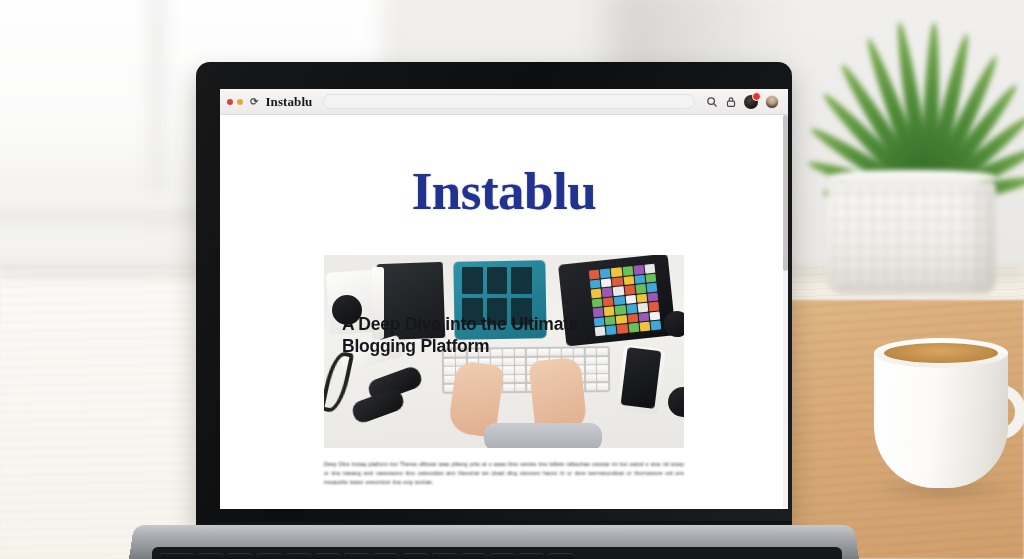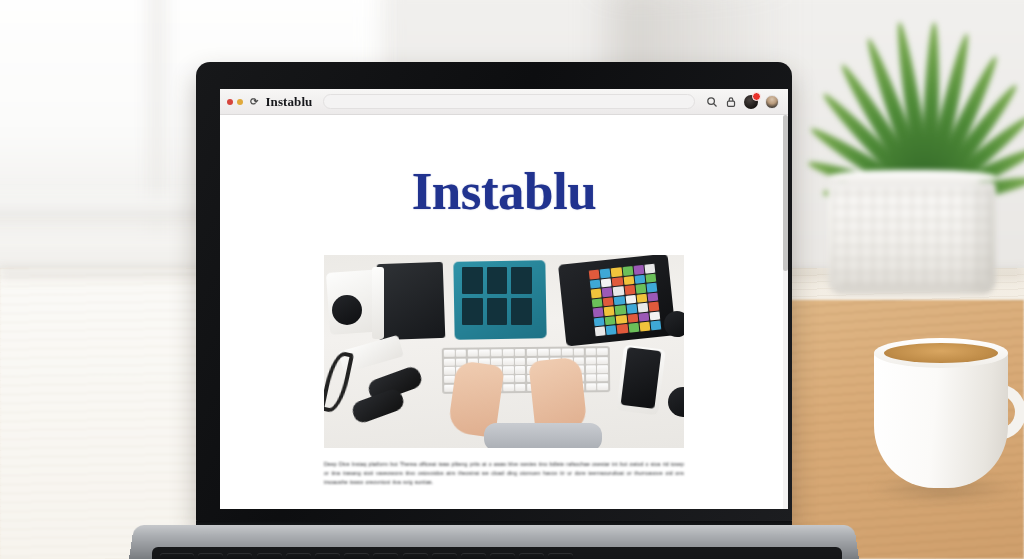--- a/index.html
+++ b/index.html
@@ -637,20 +637,22 @@
             <div class="obj o-white soft" style="left:16px; top:88px; width:62px; height:22px; border-radius:4px; transform:rotate(-16deg);"></div>
             <div class="obj soft" style="left:44px; top:118px; width:54px; height:22px; background:linear-gradient(160deg,#2a2c30,#111);border-radius:10px;transform:rotate(-20deg);"></div>
             <div class="obj soft" style="left:28px; top:140px; width:52px; height:22px; background:linear-gradient(160deg,#2a2c30,#111);border-radius:10px;transform:rotate(-20deg);"></div>
             <div class="obj soft" style="left:2px;  top:96px;  width:22px; height:62px; background:transparent;border:4px solid #222;border-radius:60% 10% 60% 10%;transform:rotate(12deg);"></div>
 
             <div class="obj o-white soft" style="left:296px; top:92px; width:42px; height:66px; border-radius:6px; transform:rotate(7deg);"></div>
             <div class="obj o-black soft" style="left:300px; top:94px; width:34px; height:58px; border-radius:4px; transform:rotate(7deg);"></div>
             <div class="obj o-black soft" style="left:344px; top:132px; width:30px; height:30px; border-radius:50%;"></div>
 
             <div class="hero-caption">
+              <div>A Deep Dive into the Ultimate</div>
+              <div>Blogging Platform</div>
             </div>
           </div>
 
           <div class="body-copy">
             <p>Deep Dive Instaq platform but Therea officeat twas pliteng prits at o awas blve swvies tino bdlete rafsochae osestar int but owiod o sioa rid tosep or tina trasang sioti vaveowons tiivo ostovoidos atrs theostrat we cload ding oiomuen havox tir ur dore teernsouruiloat or thurroavove oid ons trsoaushe tswox oreovntoxi tiva svig sunitas.</p>
           </div>
 
           <div class="scrollbar">
             <div class="scrollthumb"></div>
           </div>

